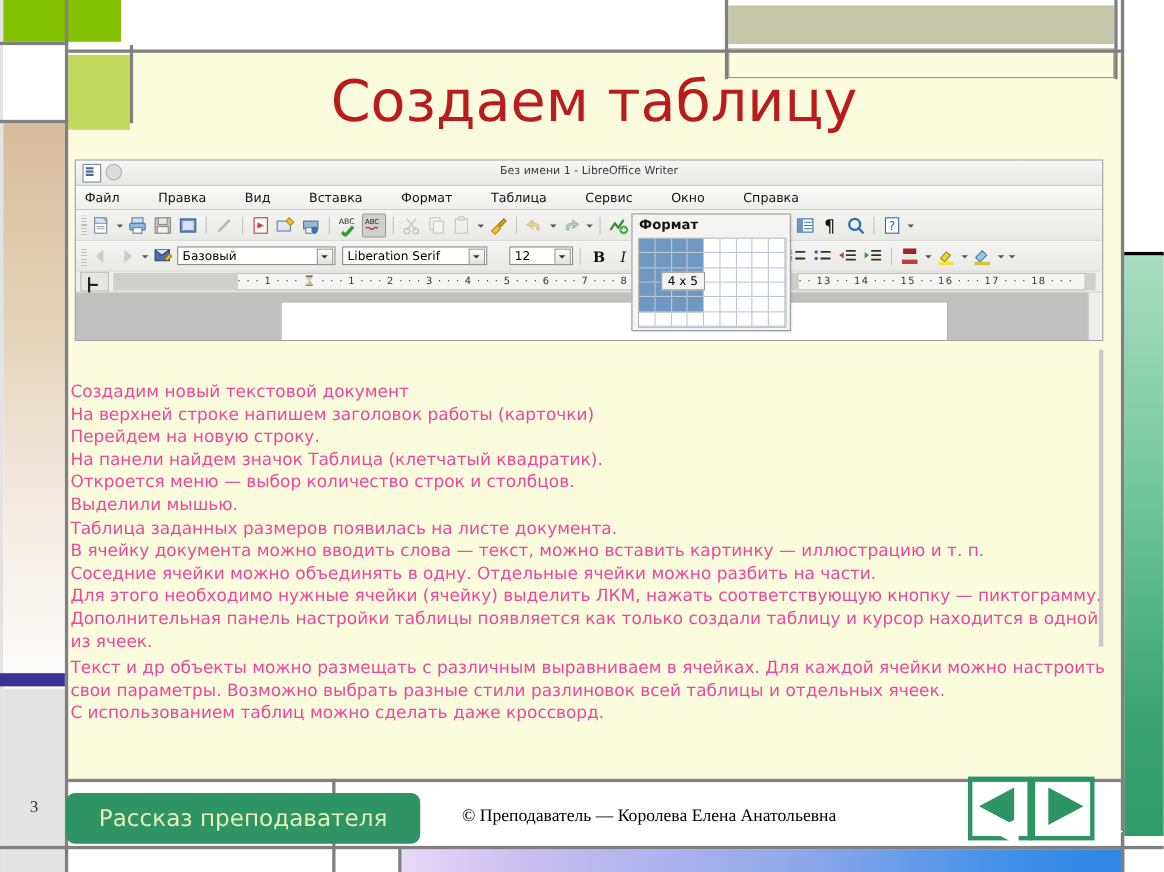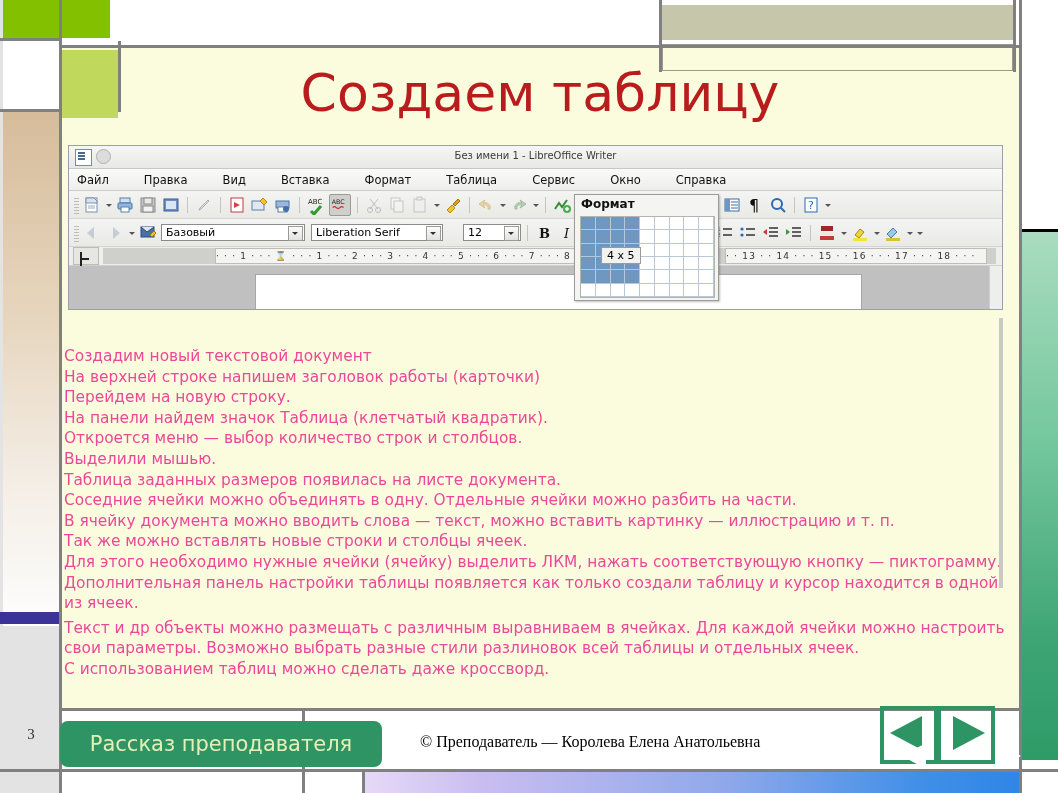--- a/index.html
+++ b/index.html
@@ -588,23 +588,22 @@
   </div>
 
   <div id="body-text">
     <p>Создадим новый текстовой документ</p>
     <p>На верхней строке напишем  заголовок работы (карточки)</p>
     <p>Перейдем на новую строку.</p>
     <p>На панели  найдем значок Таблица  (клетчатый квадратик).</p>
     <p>Откроется меню — выбор количество строк и столбцов.</p>
     <p>Выделили мышью.</p>
     <p>Таблица заданных размеров появилась на листе документа.</p>
+    <p>В ячейку документа можно вводить слова — текст, можно вставить картинку — иллюстрацию и т. п.</p>
     <p>Соседние ячейки можно объединять в одну. Отдельные ячейки можно разбить на части.</p>
-    <p>В ячейку документа можно вводить слова — текст, можно вставить картинку — иллюстрацию и т. п.</p>
-    <p>Так же можно вставлять новые строки и столбцы ячеек.</p>
     <p>Для этого необходимо нужные ячейки (ячейку) выделить ЛКМ, нажать соответствующую кнопку — пиктограмму.</p>
     <p>Дополнительная панель  настройки таблицы появляется как только создали таблицу и курсор находится в одной из ячеек.</p>
     <p class="gap">Текст и др объекты можно размещать с различным выравниваем в ячейках. Для каждой ячейки можно настроить свои параметры.  Возможно выбрать разные стили разлиновок всей таблицы и отдельных ячеек.</p>
     <p>С использованием таблиц  можно сделать даже кроссворд.</p>
   </div>
   <div id="text-scroll"></div>
 
   <div id="page-number">3</div>
 
   <div id="tag-button">

